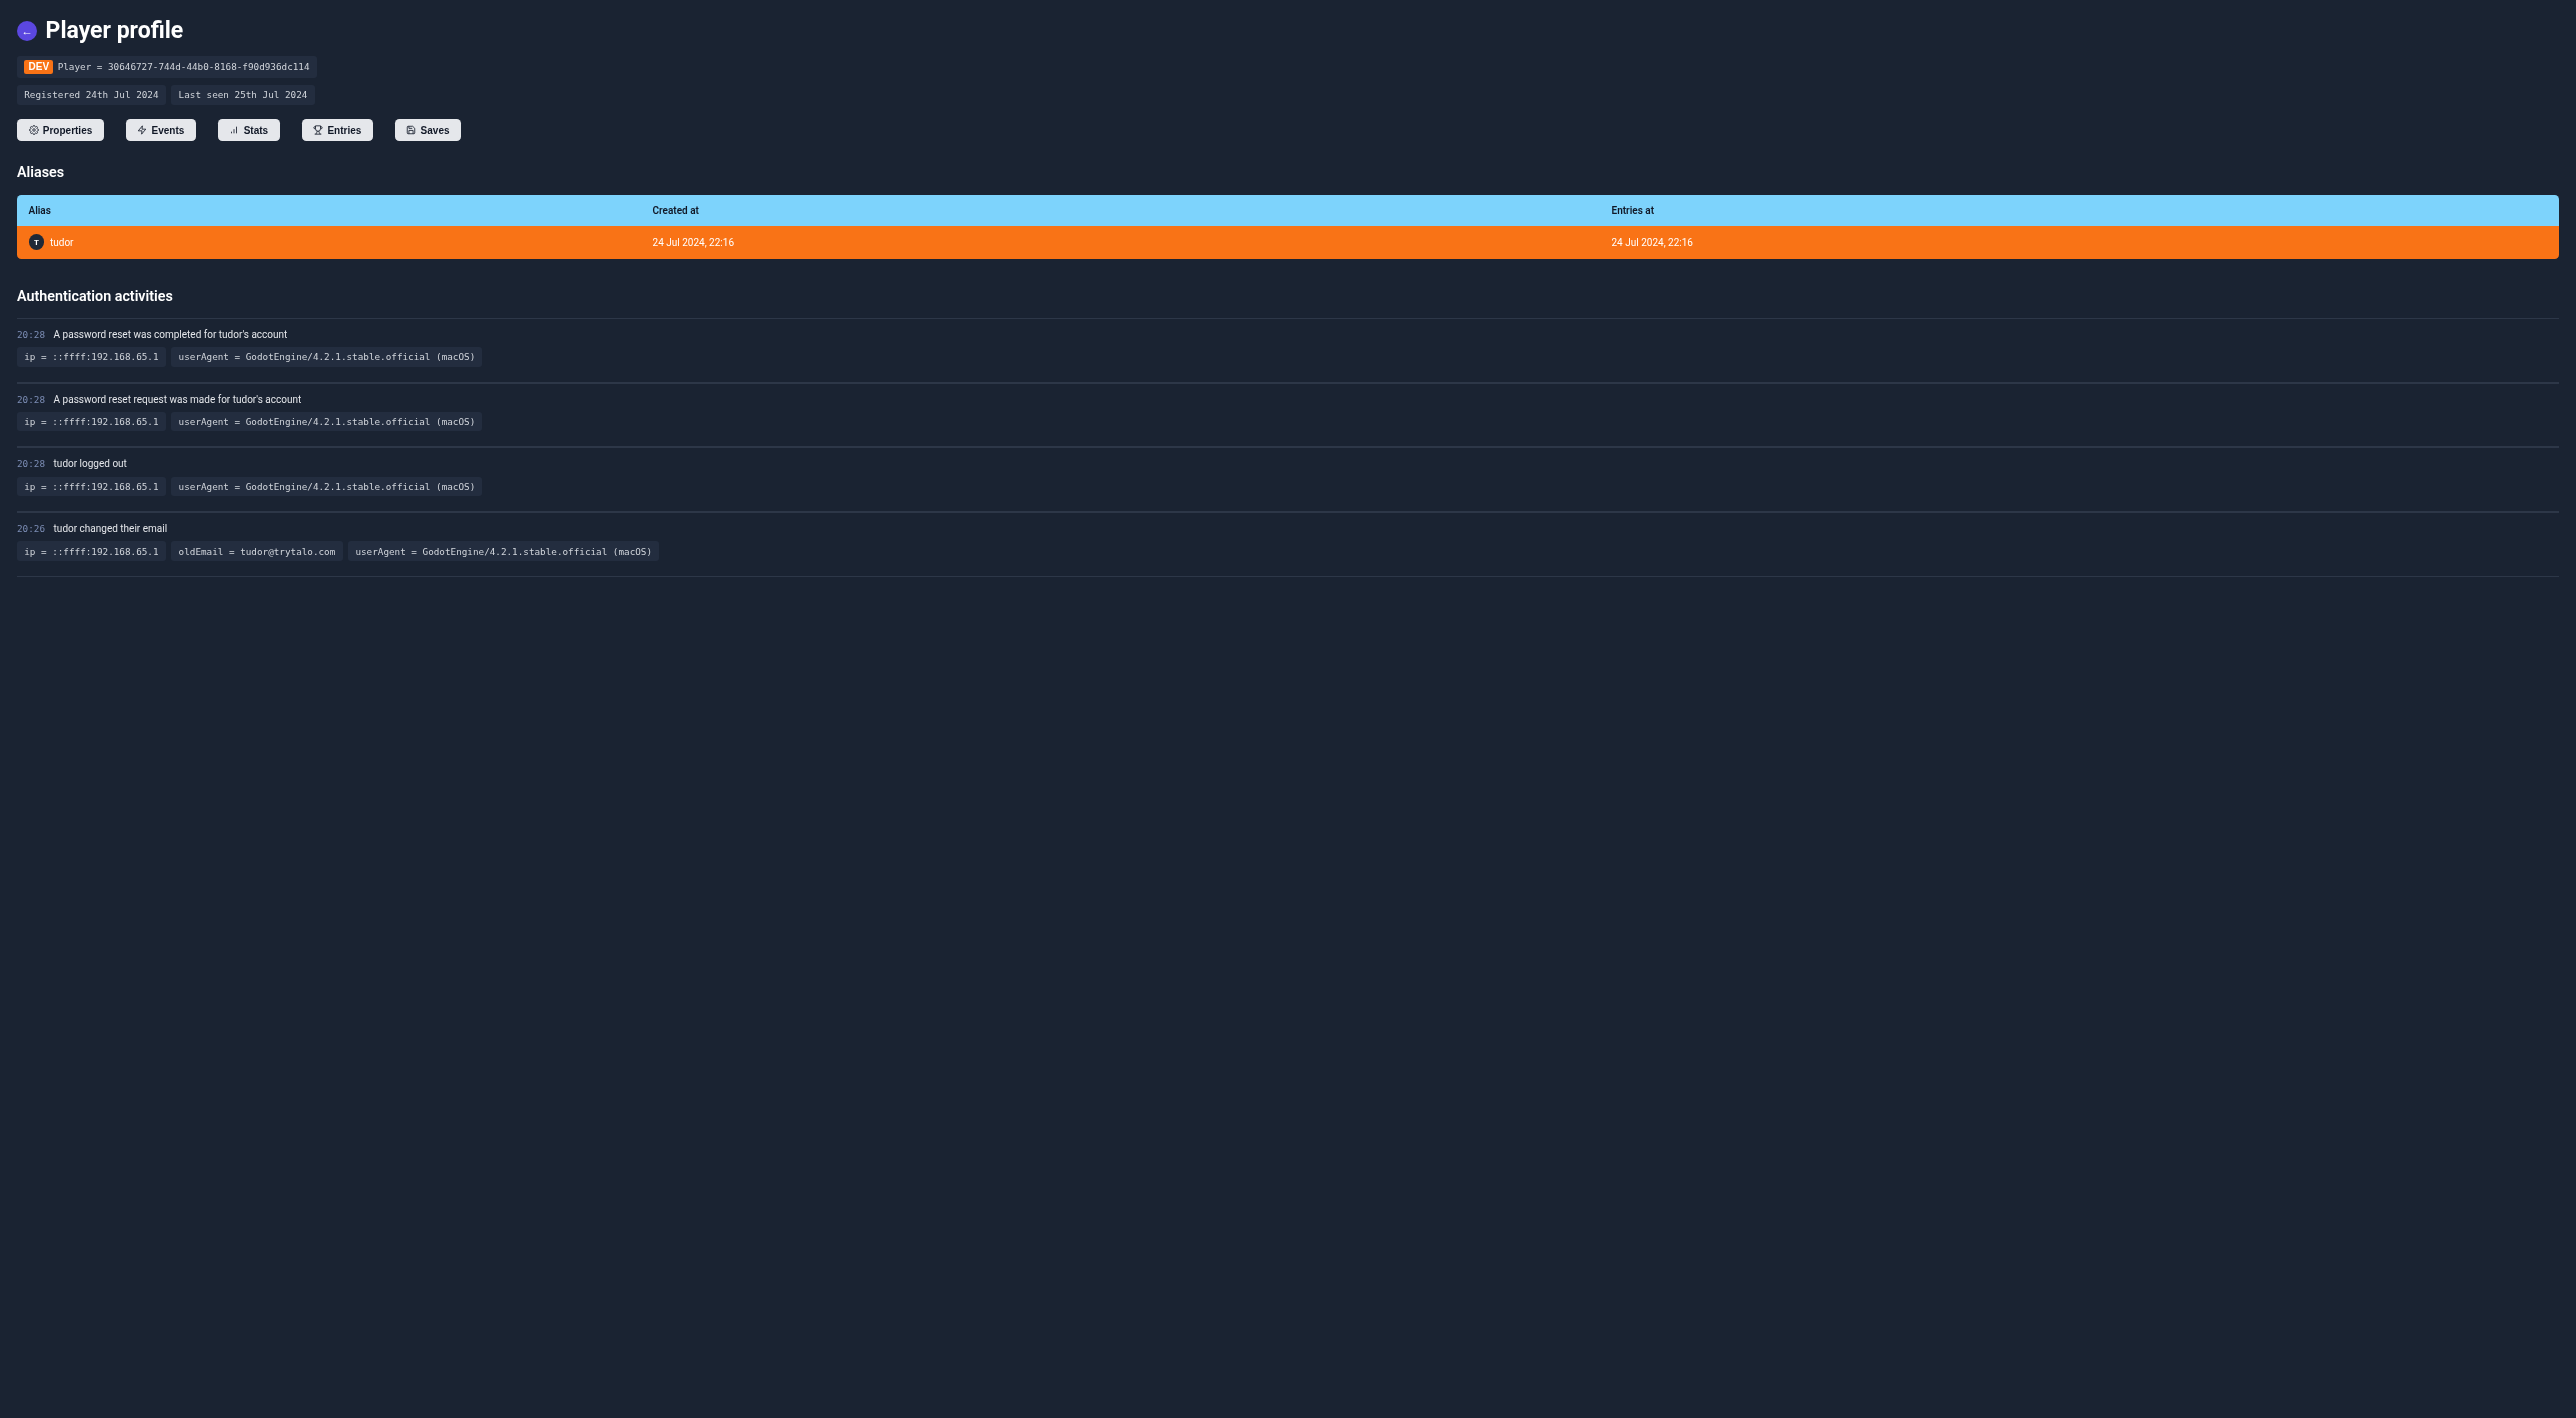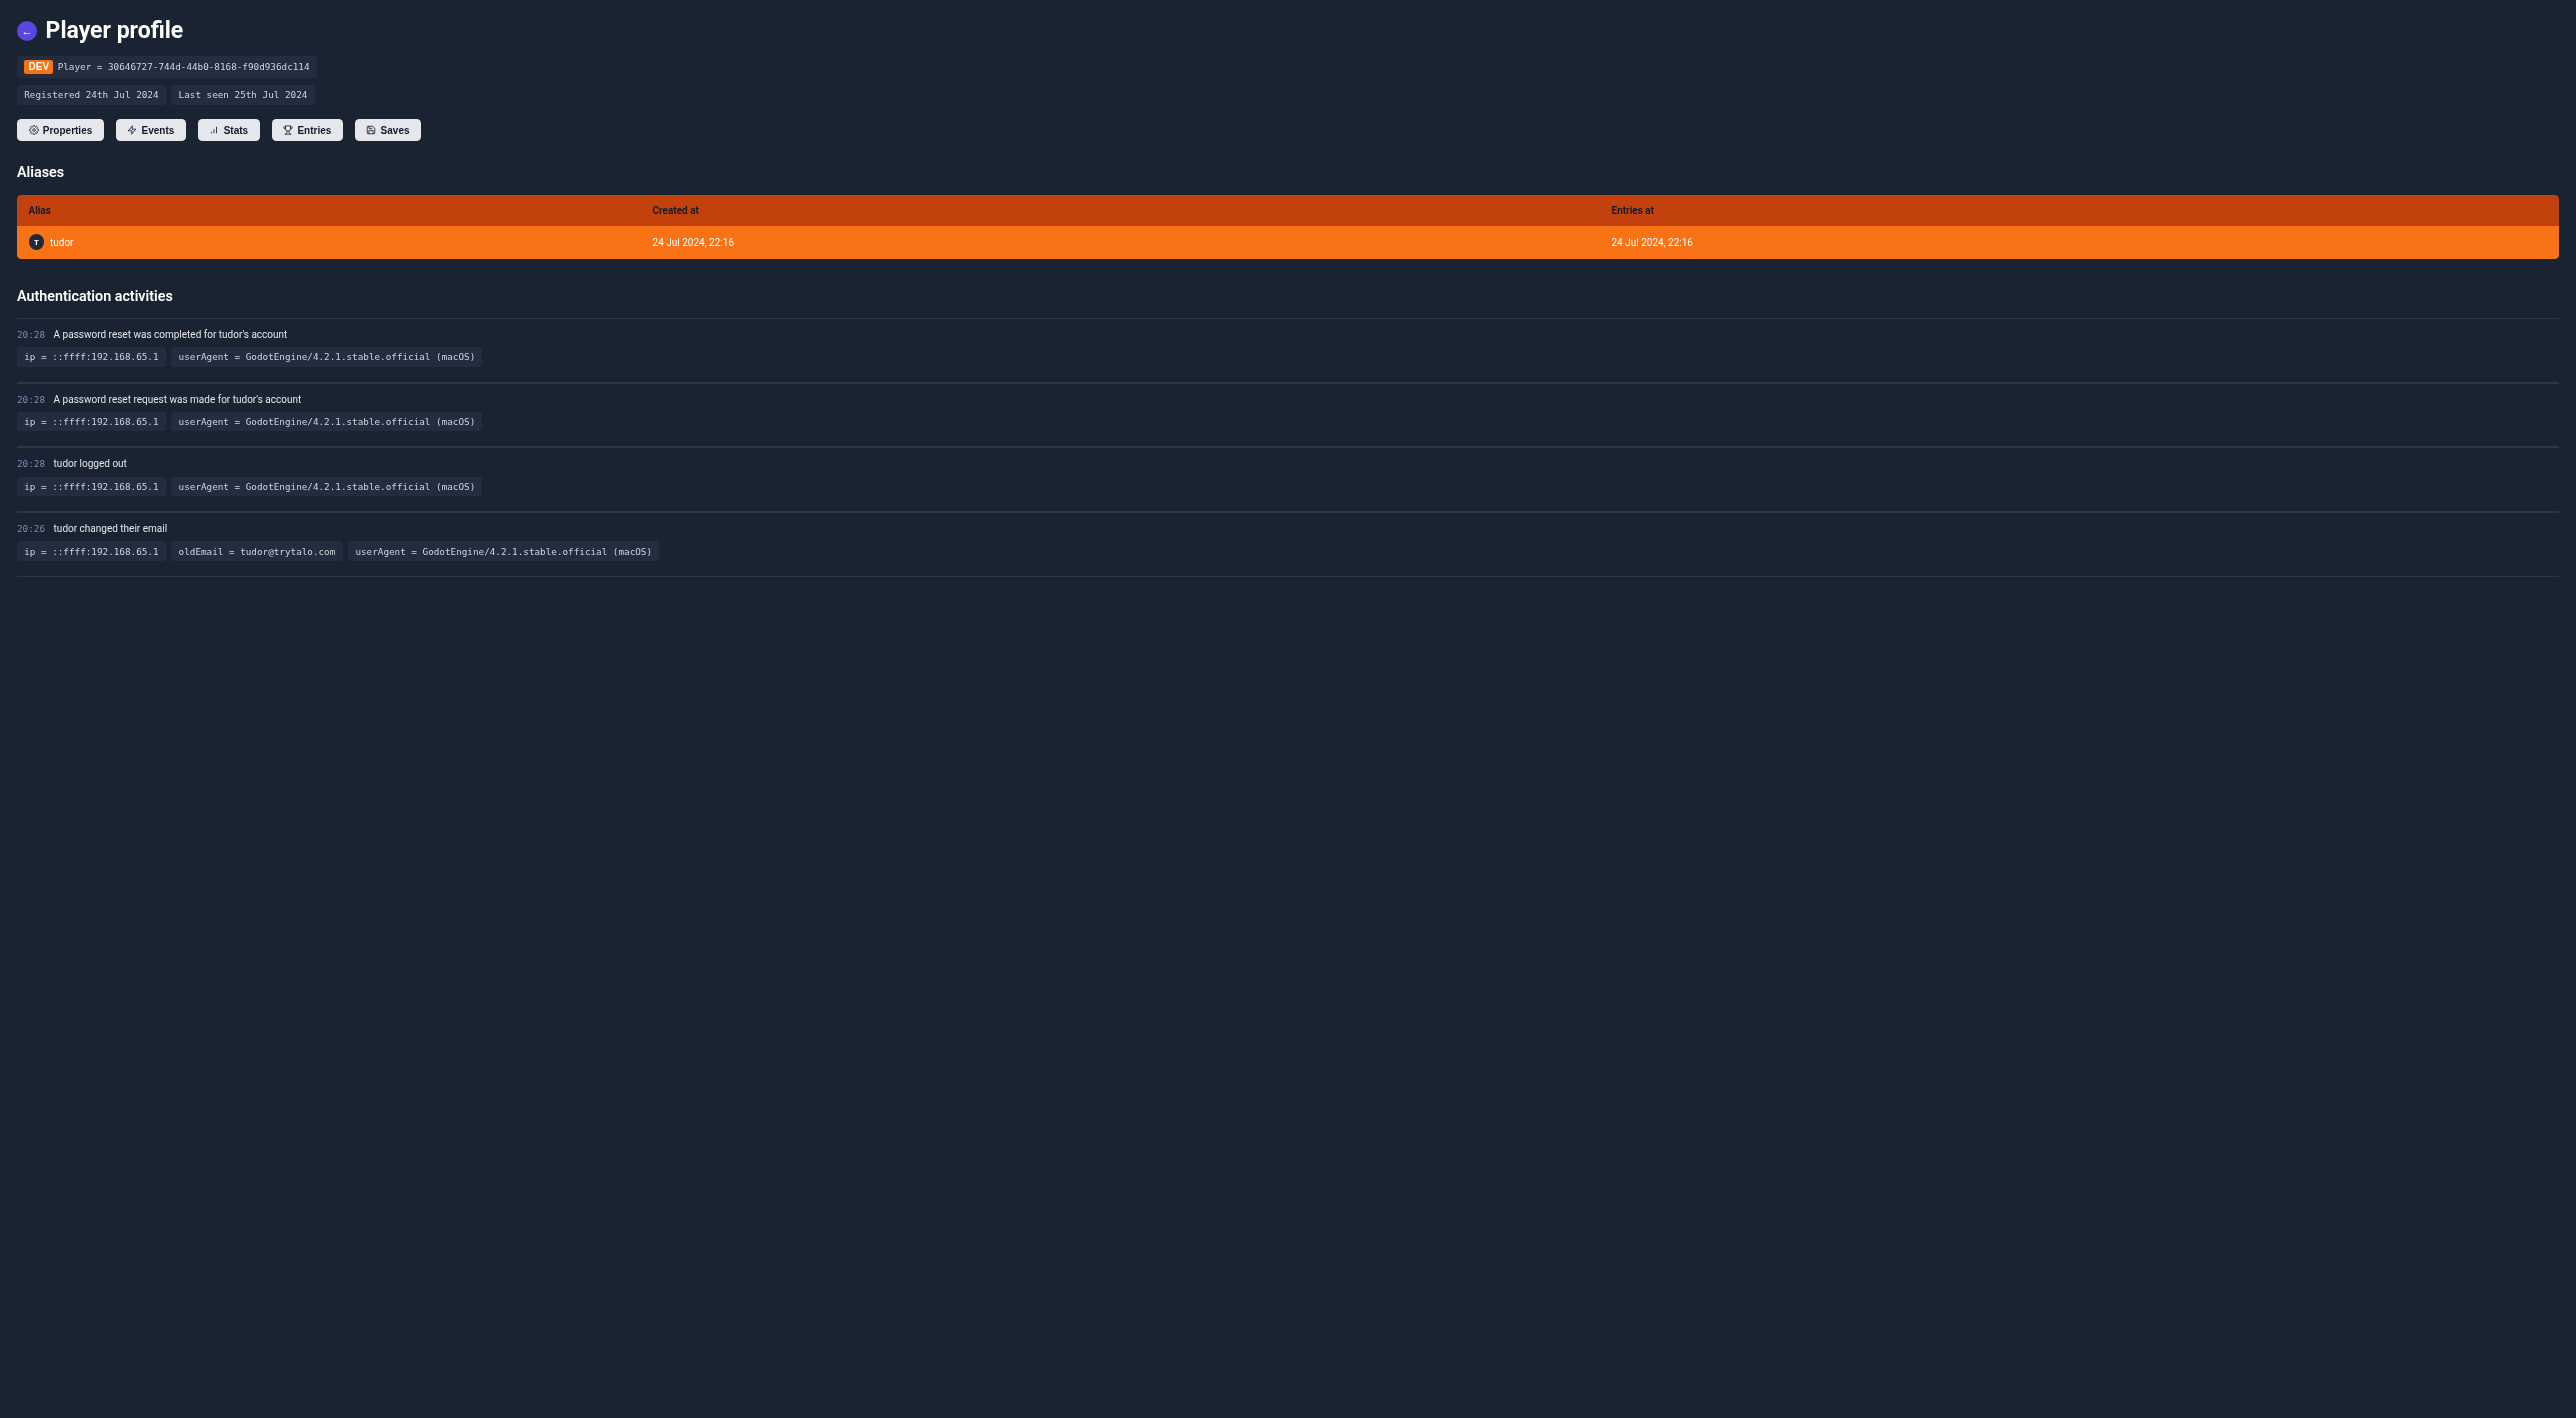--- a/index.html
+++ b/index.html
@@ -55,21 +55,21 @@
       background: #f97316;
       color: white;
       font-weight: 700;
       font-size: 10px;
       padding: 1.4px 4.3px;
       border-radius: 2.1px;
       font-family: -apple-system, sans-serif;
     }
     .btn-row {
       display: flex;
-      gap: 12px;
+      gap: 22px;
       margin-top: 14.3px;
       margin-bottom: 23px;
     }
     .btn {
       background: #e5e7eb;
       color: #111827;
       border: none;
       border-radius: 4.3px;
       padding: 5.7px 11.5px;
       font-size: 10px;
@@ -89,21 +89,21 @@
       margin-bottom: 14.3px;
     }
     .table {
       width: 100%;
       border-collapse: collapse;
       margin-bottom: 29px;
       border-radius: 4.3px;
       overflow: hidden;
     }
     .table thead {
-      background: #c2410c;
+      background: #7dd3fc;
       color: #111827;
     }
     .table th {
       text-align: left;
       padding: 10px 11.5px;
       font-weight: 600;
       font-size: 10px;
     }
     .table tbody tr {
       background: #f97316;

